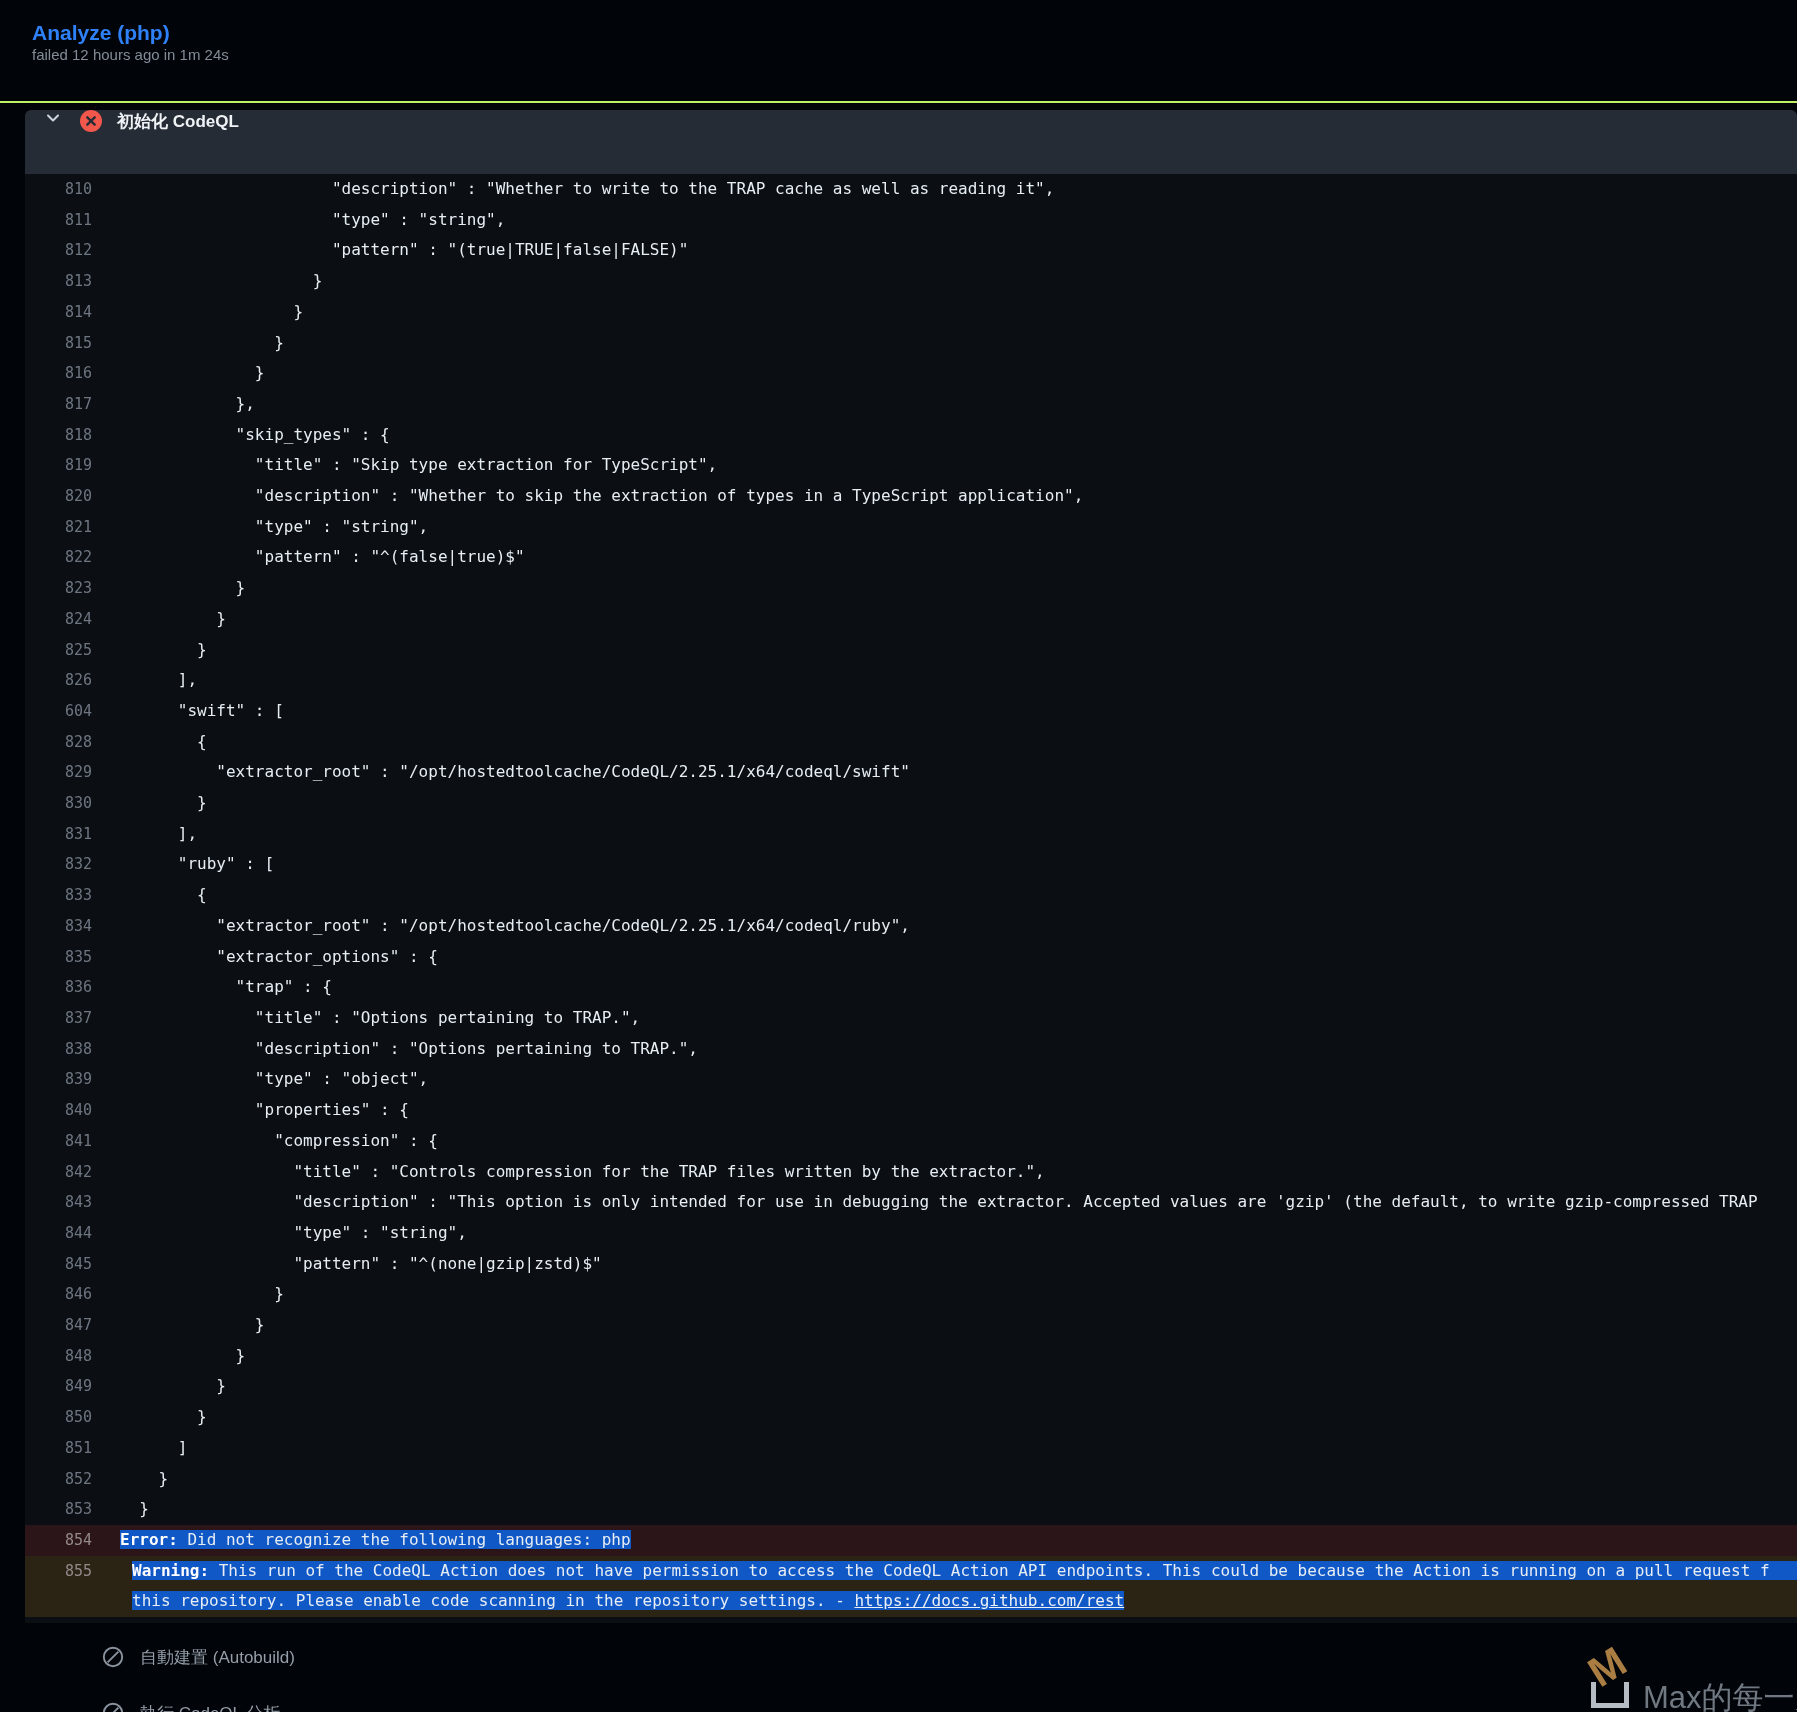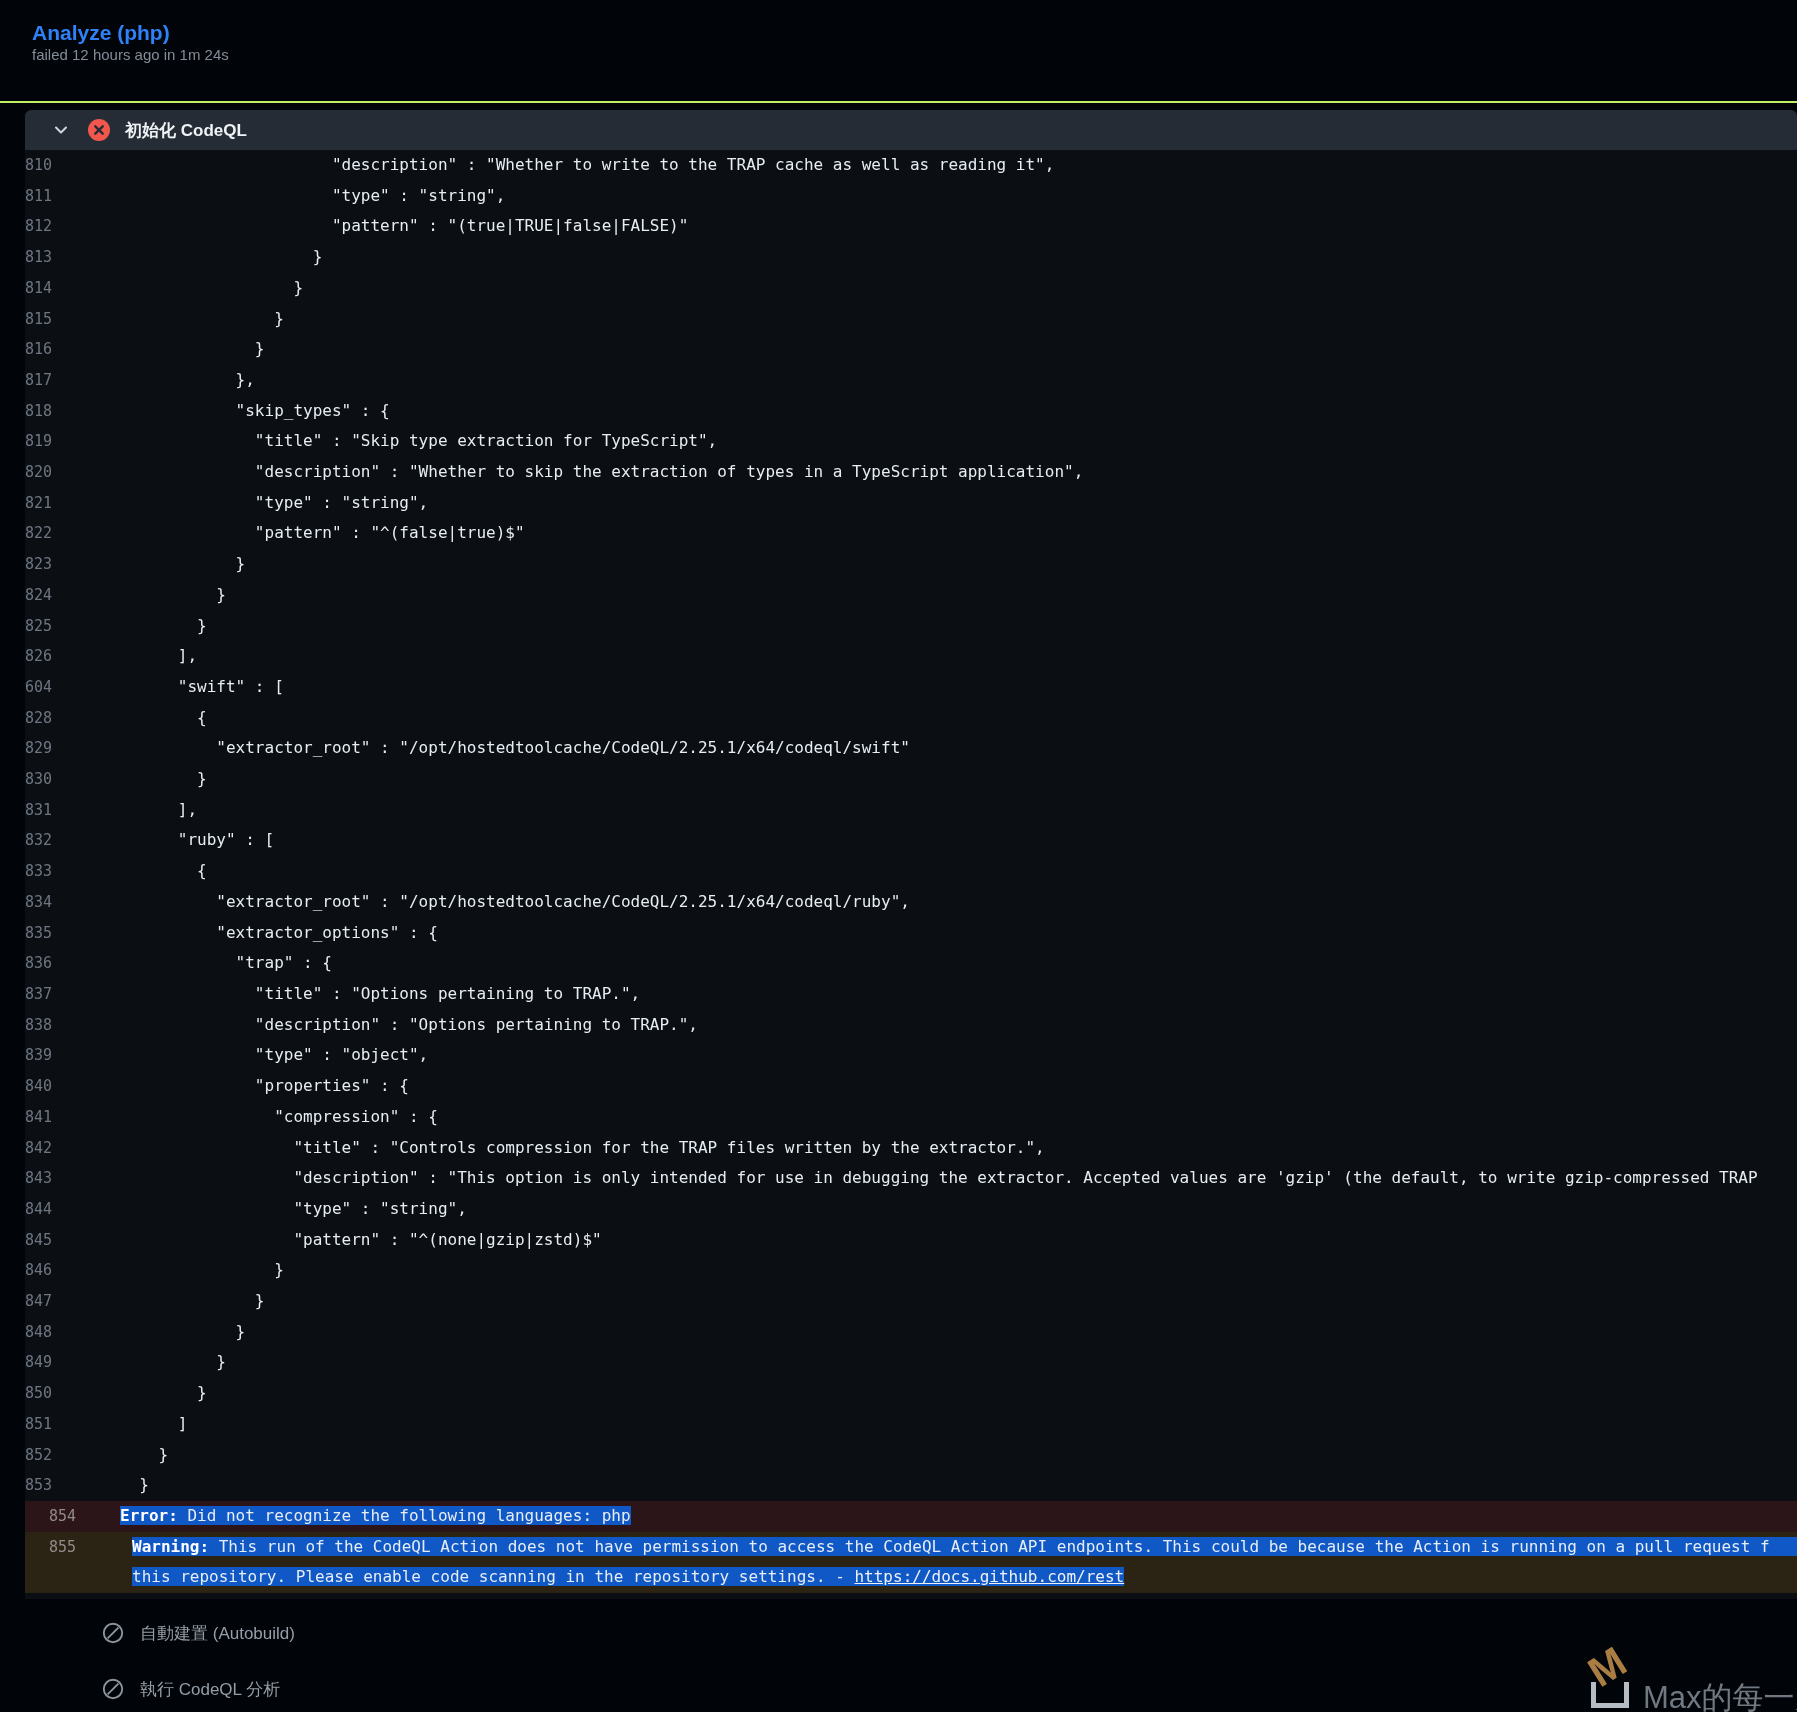--- a/index.html
+++ b/index.html
@@ -14,40 +14,40 @@
   
   .page-header { padding:20px 0 0 32px; height:103px; border-bottom:2px solid #bef264; }
   .job-title { color:#2f81f7; font-size:21px; font-weight:bold; text-decoration:none; display:inline-block; line-height:26px; cursor:pointer; }
   .job-subtitle { color:#848d97; font-size:15px; }
 
   
   .content { padding-left:25px; }
   .log-group { margin-top:7px; }
   .log-group-header {
     background:#262c36;
-    height:40px;
+    height:64px;
     border-radius:6px 6px 0 0;
-    display:flex; align-items:center;
-    padding-left:28px;
+    display:flex; align-items:flex-start;
+    padding-left:20px;
     cursor:pointer;
   }
   .chevron-box { width:16px; height:16px; display:flex; align-items:center; justify-content:center; }
   .fail-icon-box { width:22px; height:22px; margin-left:19px; }
   .log-group-title { color:#f0f3f6; font-size:17px; font-weight:600; margin-left:15px; }
 
   .log-body {
     background:#0b0f14;
     overflow:hidden;
     padding-bottom:6px;
     font-family:"DejaVu Sans Mono","Liberation Mono",monospace;
     font-size:16px;
   }
   .log-row { display:flex; line-height:30.7px; white-space:pre; }
   .log-row .num {
-    flex:none; width:95px; text-align:left; padding-right:28px;
+    flex:none; width:95px; text-align:right; padding-right:28px;
     color:#6e7681; font-size:15px; cursor:pointer; user-select:none;
   }
   .log-row .code { flex:1; color:#e6edf3; overflow:visible; }
   .log-row.error   { background:#2c1519; }
   .log-row.warning { background:#2b2414;gap:12px; }
   .log-row.error .num, .log-row.warning .num { color:#938a8a;padding-left:24px; }
   .sel { background:#1158c7; }
   .sel-fill { padding-right:80px; }
   .msg-prefix { font-weight:bold; color:#ffffff; }
   .docs-link { color:#eef2f6; text-decoration:underline; cursor:pointer; }

